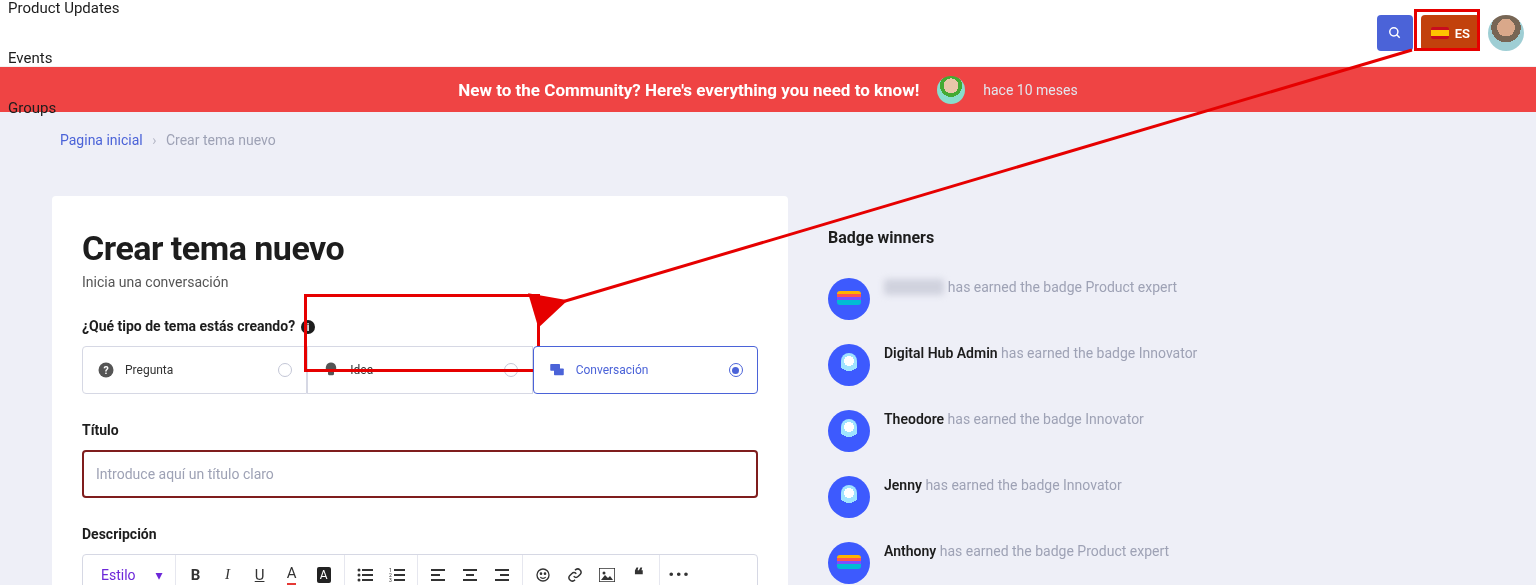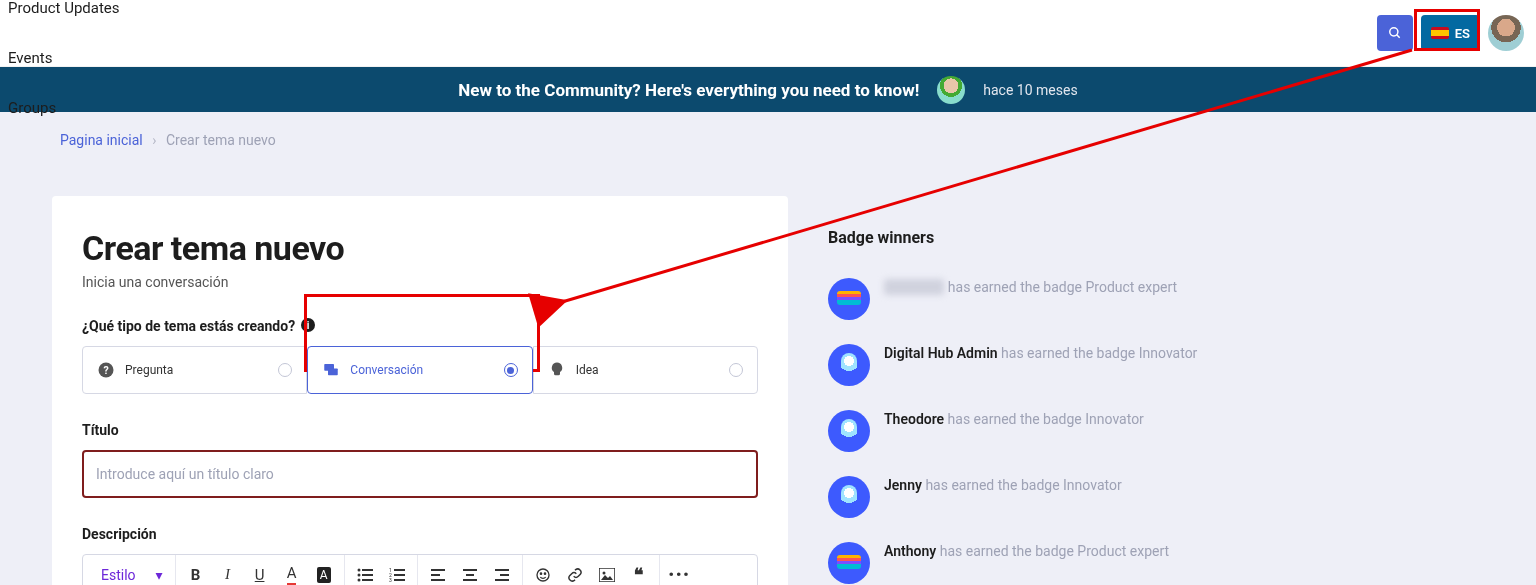--- a/index.html
+++ b/index.html
@@ -4,39 +4,39 @@
 <style>
   *{box-sizing:border-box;margin:0;padding:0;font-family:-apple-system,BlinkMacSystemFont,"Segoe UI",Roboto,Arial,sans-serif;}
   body{width:1536px;height:585px;background:#EEEFF7;overflow:hidden;position:relative;}
   
   .topbar{height:67px;background:#fff;display:flex;align-items:center;padding:0 8px;border-bottom:1px solid rgba(0,0,0,0.05);}
   .nav{display:flex;gap:24px;flex-direction:column;}
   .nav-item{font-size:15px;color:#1d1d1d;cursor:pointer;padding:4px 0;}
   .top-right{margin-left:auto;display:flex;align-items:center;gap:8px;padding-right:4px;}
   .sq-btn{width:36px;height:36px;border-radius:4px;background:#4B63D8;display:flex;align-items:center;justify-content:center;cursor:pointer;}
   .search-ic{width:14px;height:14px;}
-  .lang-btn{height:36px;border-radius:4px;background:#0369a1;display:flex;align-items:center;gap:6px;padding:0 10px;cursor:pointer;color:#fff;font-size:13px;font-weight:600;}
+  .lang-btn{height:36px;border-radius:4px;background:#c2410c;display:flex;align-items:center;gap:6px;padding:0 10px;cursor:pointer;color:#fff;font-size:13px;font-weight:600;}
   .flag{width:18px;height:12px;border-radius:2px;background:linear-gradient(#C80B1E 0 25%,#FFC400 25% 75%,#C80B1E 75% 100%);display:inline-block;}
   .avatar{width:36px;height:36px;border-radius:50%;background:radial-gradient(circle at 50% 35%,#d9a88a 0 30%,#765 30% 50%,#9eced4 50% 100%);cursor:pointer;}
   .lang-highlight{position:absolute;border:3px solid #E60000;pointer-events:none;}
   
-  .banner{height:45px;background:#0c4a6e;display:flex;align-items:center;justify-content:center;gap:18px;color:#fff;}
+  .banner{height:45px;background:#ef4444;display:flex;align-items:center;justify-content:center;gap:18px;color:#fff;}
   .banner-title{font-size:17px;font-weight:700;}
   .banner-avatar{width:28px;height:28px;border-radius:50%;background:radial-gradient(circle at 50% 35%,#e8c6a9 0 32%,#4a3 32% 48%,#8dc 48% 100%);}
   .banner-time{font-size:14px;color:#e2e6ee;}
   
   .page{padding:24px 52px 0;display:flex;gap:40px;}
   .crumbs{position:absolute;left:60px;top:132px;font-size:14px;}
   .crumb-home{color:#4B63D8;}
   .crumb-sep{color:#b6b9c7;margin:0 6px;}
   .crumb-cur{color:#9ea2b5;}
   .card{width:736px;background:#fff;border-radius:4px;margin-top:60px;padding:32px 30px 0;}
   .card h1{font-size:34px;font-weight:700;color:#1d1d1d;letter-spacing:-0.5px;}
   .subtitle{font-size:14px;color:#555;margin-top:6px;}
-  .label{font-size:14px;font-weight:700;color:#1d1d1d;margin-top:28px;display:flex;align-items:flex-start;gap:6px;}
+  .label{font-size:14px;font-weight:700;color:#1d1d1d;margin-top:28px;display:flex;align-items:flex-end;gap:6px;}
   .info-ic{width:14px;height:14px;border-radius:50%;background:#1d1d1d;color:#fff;font-size:10px;display:flex;align-items:center;justify-content:center;font-weight:700;}
   .type-row{display:flex;gap:0;margin-top:12px;}
   .type-opt{flex:1;height:48px;border:1px solid #d6d8e4;display:flex;align-items:center;padding:0 14px;gap:10px;cursor:pointer;position:relative;background:#fff;}
   .type-opt:first-child{border-radius:4px 0 0 4px;}
   .type-opt:last-child{border-radius:0 4px 4px 0;}
   .type-opt.selected{border:1.5px solid #4B63D8;border-radius:4px;z-index:2;}
   .type-opt .radio{margin-left:auto;width:14px;height:14px;border:1.5px solid #c3c6d6;border-radius:50%;display:flex;align-items:center;justify-content:center;}
   .type-opt.selected .radio{border-color:#4B63D8;}
   .type-opt.selected .radio::after{content:"";width:7px;height:7px;border-radius:50%;background:#4B63D8;}
   .type-opt .t-ic{width:18px;height:18px;display:flex;align-items:center;justify-content:center;}
@@ -118,39 +118,39 @@
       <div class="type-opt">
         <span class="t-ic">
             <svg viewBox="0 0 24 24" fill="#555">
               <circle cx="12" cy="12" r="10"></circle>
               <text x="12" y="17" text-anchor="middle" font-size="14" fill="#fff" font-weight="700">?</text>
             </svg>
           </span>
         <span class="t-label">Pregunta</span>
         <span class="radio"></span>
       </div>
+      <div class="type-opt">
+        <span class="t-ic">
+            <svg viewBox="0 0 24 24" fill="#555">
+              <path d="M12 2a7 7 0 00-4 12.7V17a2 2 0 002 2h4a2 2 0 002-2v-2.3A7 7 0 0012 2z"></path>
+            </svg>
+          </span>
+        <span class="t-label">Idea</span>
+        <span class="radio"></span>
+      </div>
       <div class="type-opt selected">
         <span class="t-ic">
             <svg viewBox="0 0 24 24" fill="#4B63D8">
               <rect x="3" y="4" width="13" height="9" rx="1"></rect>
               <rect x="8" y="10" width="13" height="9" rx="1"></rect>
             </svg>
           </span>
         <span class="t-label">Conversación</span>
         <span class="radio"></span>
       </div>
-      <div class="type-opt">
-        <span class="t-ic">
-            <svg viewBox="0 0 24 24" fill="#555">
-              <path d="M12 2a7 7 0 00-4 12.7V17a2 2 0 002 2h4a2 2 0 002-2v-2.3A7 7 0 0012 2z"></path>
-            </svg>
-          </span>
-        <span class="t-label">Idea</span>
-        <span class="radio"></span>
-      </div>
     </div>
 
     <div class="label">Título</div>
     <input class="title-input" placeholder="Introduce aquí un título claro" style="">
 
     <div class="label">Descripción</div>
     <div class="editor">
       <div class="toolbar">
         <div class="tool-group">
           <span class="tool-style">

